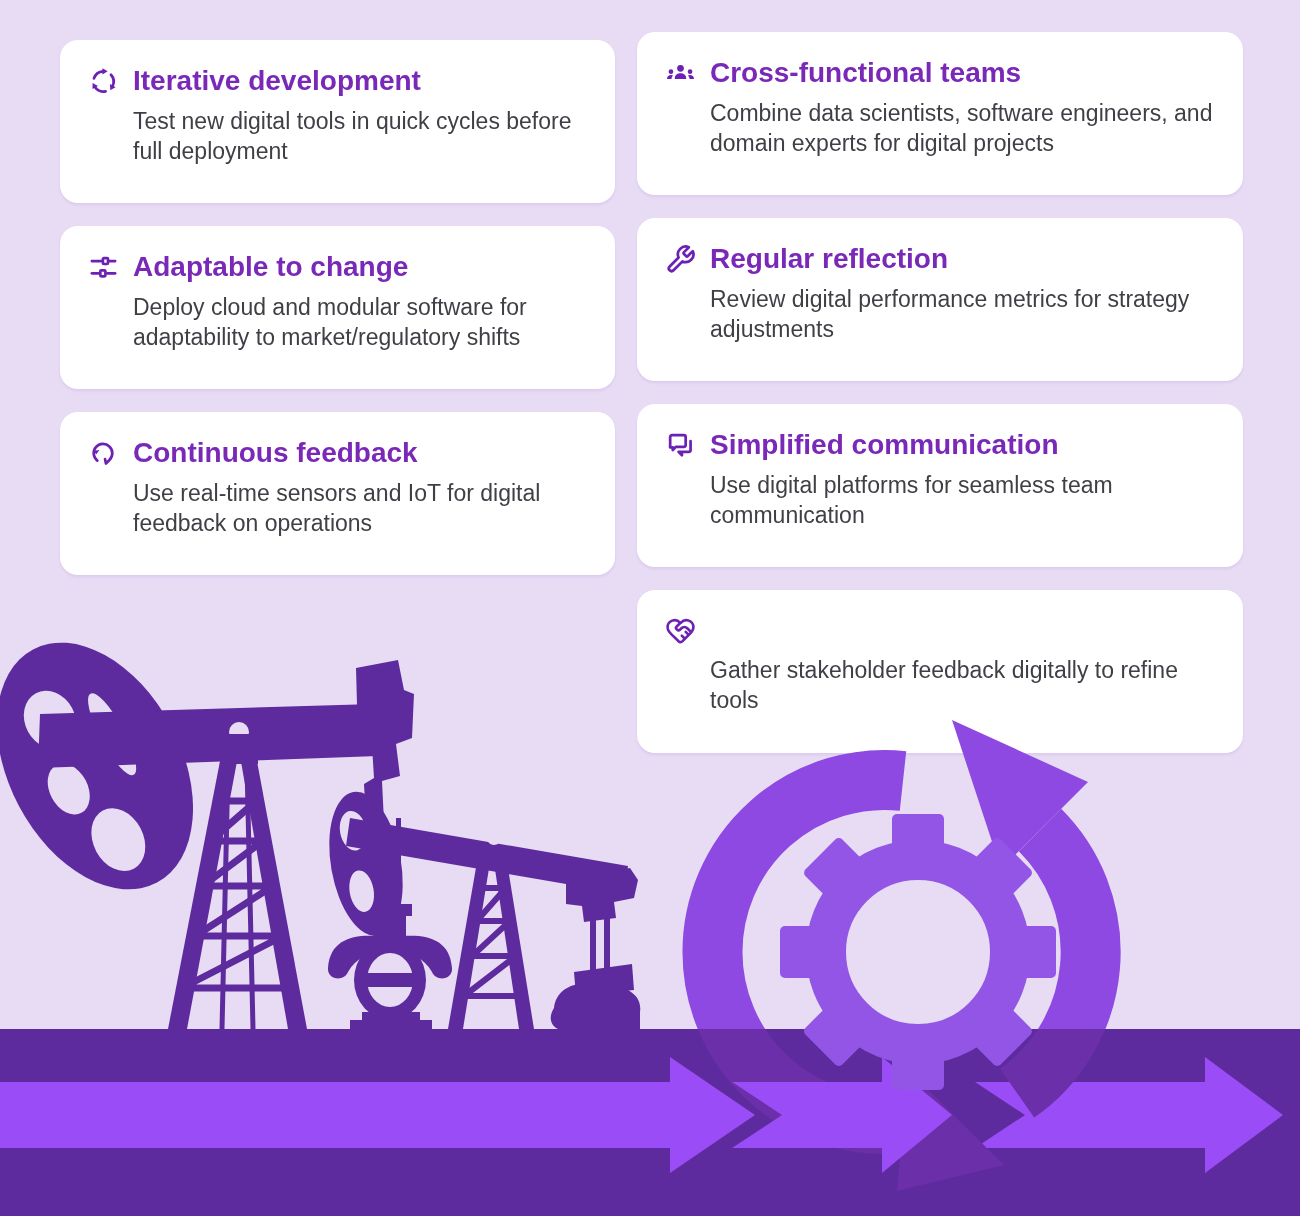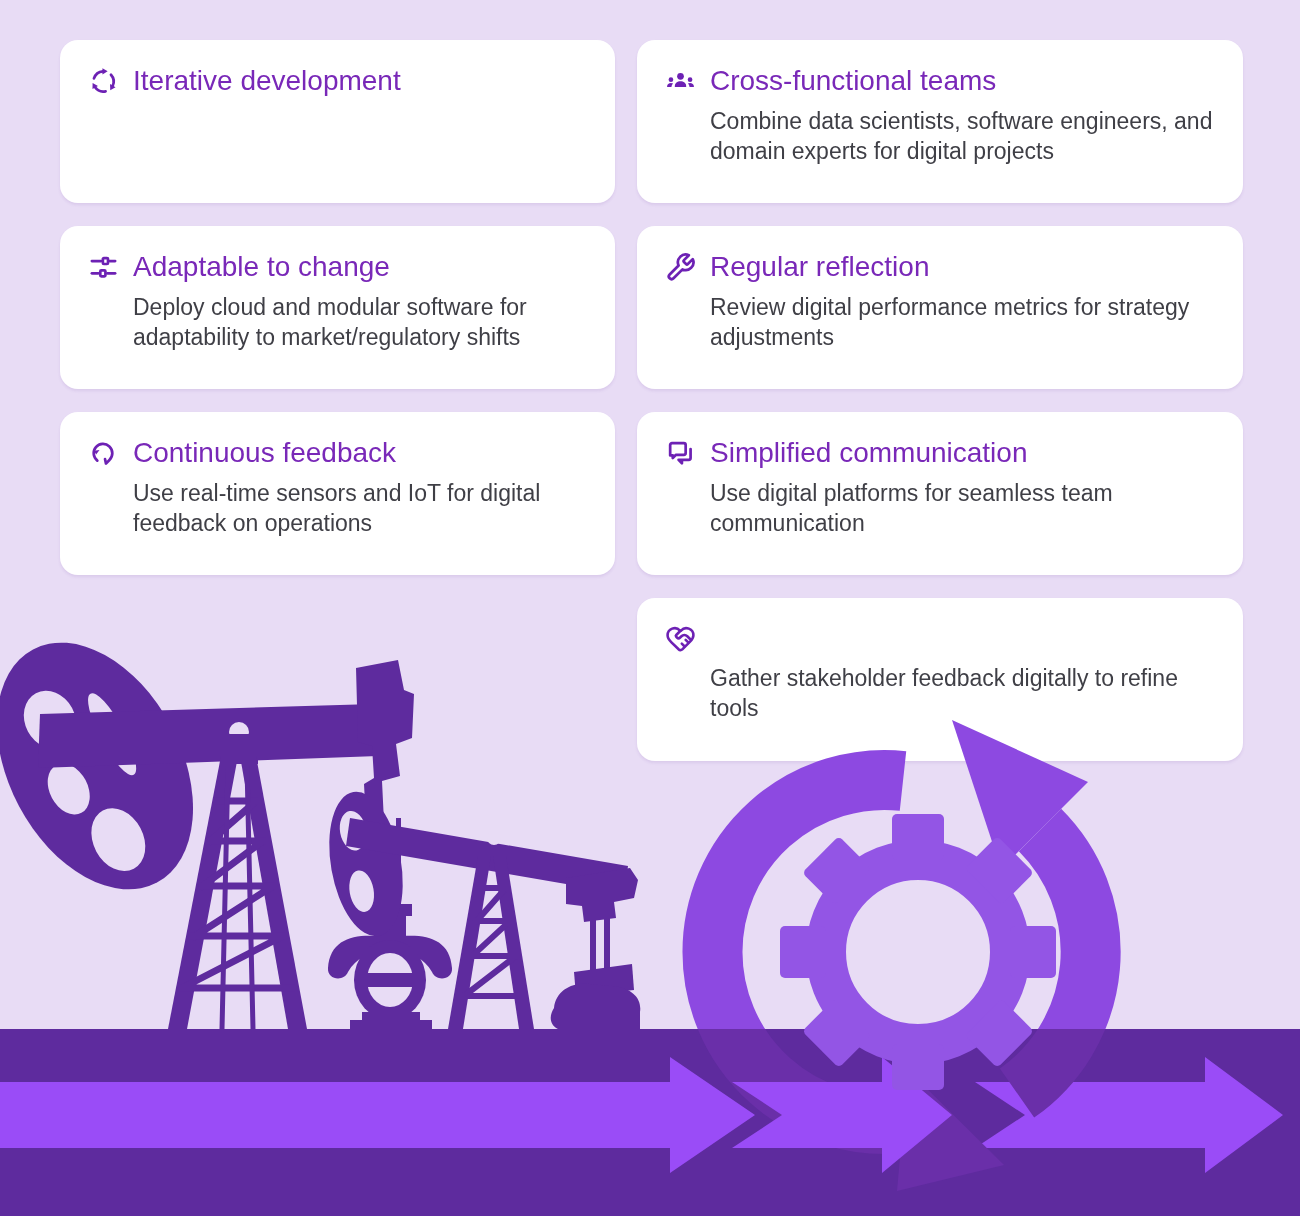--- a/index.html
+++ b/index.html
@@ -5,34 +5,34 @@
   html,body{margin:0;padding:0;}
   body{
     width:1300px;height:1216px;
     background:#e8dcf5;
     font-family:"Liberation Sans","DejaVu Sans",sans-serif;
     overflow:hidden;
   }
   .canvas{position:relative;width:1300px;height:1216px;}
   .col{position:absolute;display:flex;flex-direction:column;gap:23px;}
   .col-left{left:60px;top:40px;width:555px;}
-  .col-right{left:637px;top:40px;width:606px;}
+  .col-right{left:637px;top:32px;width:606px;}
   .card{
     background:#ffffff;
     border-radius:18px;
     height:163px;
     box-sizing:border-box;
     padding:25px 26px 0 28px;
     box-shadow:0 2px 3px rgba(100,50,160,0.10);
   }
   .card-head{display:flex;align-items:center;gap:14px;}
   .card-icon{width:31px;height:31px;flex:0 0 31px;color:#6d21b4;}
   .card-icon svg{width:31px;height:31px;display:block;}
   .card-title{
-    margin:0;font-size:28px;line-height:1.15;font-weight:400;
+    margin:0;font-size:28px;line-height:1.15;font-weight:700;
     color:#7928b8;letter-spacing:0;text-align:center;
   }
   .card-desc{
     margin:9px 0 0 45px;
     font-size:23px;line-height:30px;color:#3f3f46;
   }
   .col-left .card-desc{max-width:448px;}
   .col-right .card-desc{max-width:528px;}
   .scene{position:absolute;left:0;top:616px;width:1300px;height:600px;z-index:5;}
   .sil{fill:#5e2b9e;}
@@ -59,20 +59,21 @@
                 <polygon points="11.2,1.7 15.2,4.1 11.2,6.6" fill="currentColor" stroke="none"></polygon>
             </g>
             <g transform="rotate(240 12 12)">
               <path d="M4.6 9.6 A 8 8 0 0 1 11.6 4.1"></path>
                 <polygon points="11.2,1.7 15.2,4.1 11.2,6.6" fill="currentColor" stroke="none"></polygon>
             </g>
           </svg>
         </span>
         <h2 class="card-title">Iterative development</h2>
       </div>
+      <p class="card-desc">Test new digital tools in quick cycles before full deployment</p>
     </div>
 
     <div class="card">
       <div class="card-head">
         <span class="card-icon">
           <svg viewBox="0 0 24 24" fill="none" stroke="currentColor" stroke-width="2.1" stroke-linecap="round" stroke-linejoin="round">
             <path d="M3 7h7"></path>
               <rect x="11.5" y="4.7" width="4" height="4.6" rx="0.8"></rect>
               <path d="M17 7h4"></path>
             <path d="M3 16.5h5"></path>

